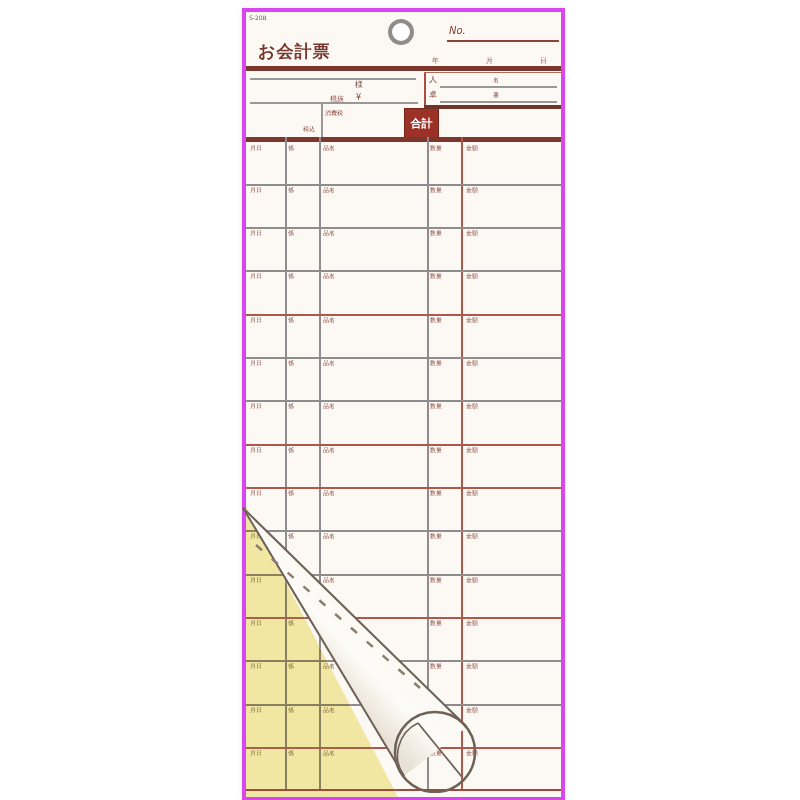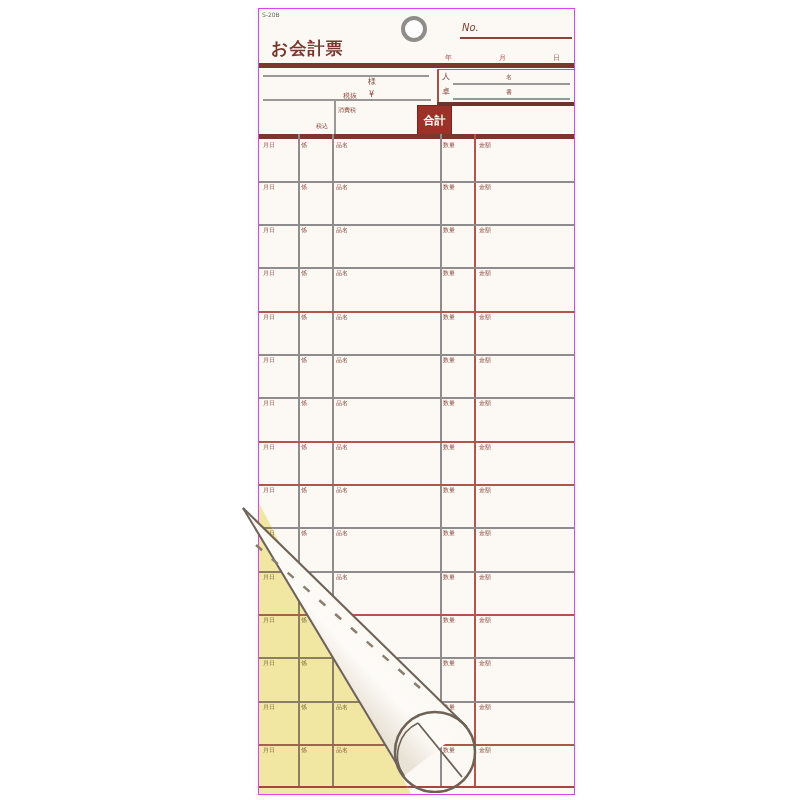--- a/index.html
+++ b/index.html
@@ -1,21 +1,21 @@
 <!DOCTYPE html>
 <html><head>
 <meta charset="utf-8">
 <style>
   html,body{margin:0;padding:0;width:800px;height:800px;background:#ffffff;overflow:hidden;
             font-family:"DejaVu Sans",sans-serif;}
   .stage{position:relative;width:800px;height:800px;background:#ffffff;}
 
   
-  .paper{position:absolute;left:258px;top:8px;width:315px;height:785px;
-         background:#0f172a;border:1px solid #d946ef;box-shadow:0 0 6px rgba(0,0,0,.07);}
+  .paper{position:absolute;left:242px;top:8px;width:315px;height:785px;
+         background:#0f172a;border:4px solid #d946ef;box-shadow:0 0 6px rgba(0,0,0,.07);}
   .sheet{position:absolute;left:0;top:0;width:315px;height:785px;}
   .sheet.yellow{background:#f2e7a2;}
   .sheet.white{background:#fcf9f5;
       clip-path:polygon(0 0,315px 0,315px 785px,152px 785px,0 494px);}
 
   
   .vline{position:absolute;top:125px;height:654px;width:2px;}
   .white .line-gray{background:#8e8c8c;} .white .line-red{background:#b0564a;}
   .yellow .line-gray{background:#8a8060;} .yellow .line-red{background:#a3634b;}
   .grid-row{position:absolute;left:0;width:315px;}

